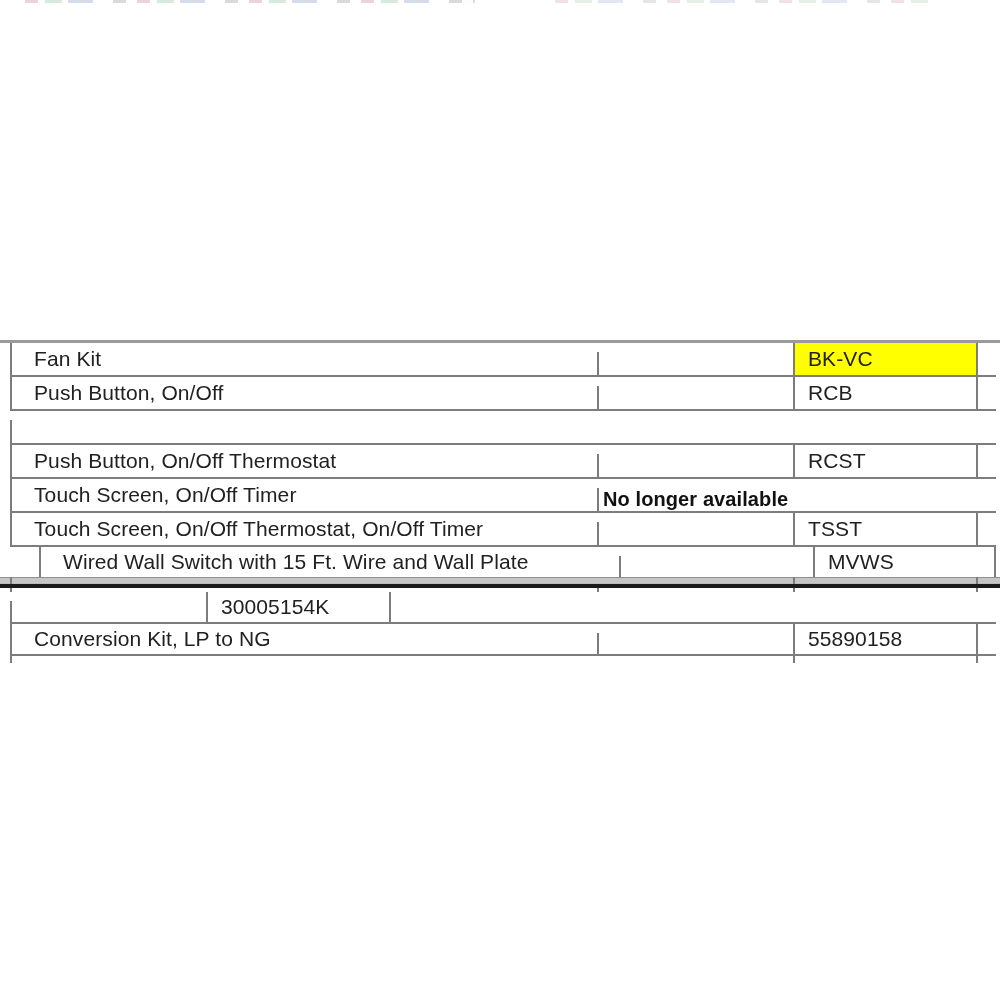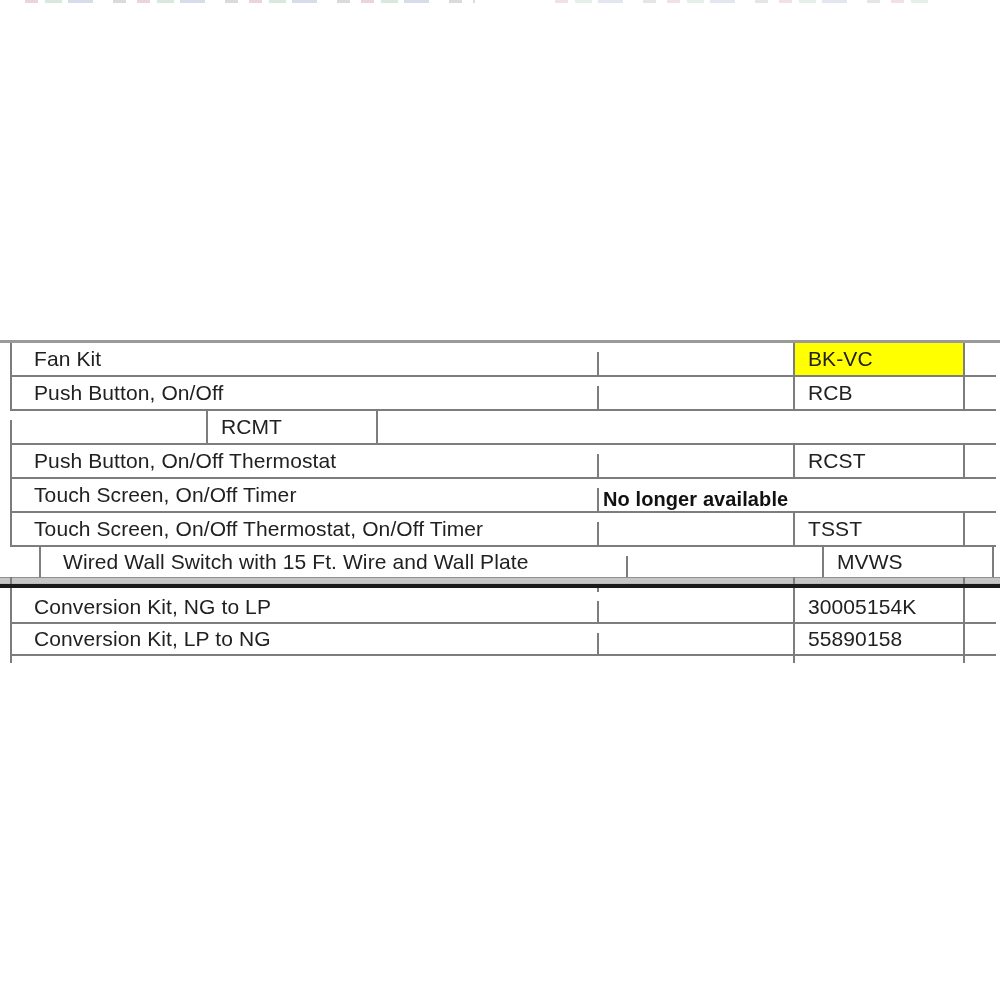--- a/index.html
+++ b/index.html
@@ -66,21 +66,21 @@
   .cell {
     box-sizing: border-box;
     border-left: 2px solid #7d7d7d;
     display: flex;
     align-items: center;
     overflow: hidden;
     white-space: nowrap;
   }
   .c1 { width: 587px; padding-left: 22px; }
   .c2 { width: 196px; padding-left: 4px; margin-top: 9px; }
-  .c3 { width: 172px; padding-left: 13px; border-right: 2px solid #7d7d7d; }
+  .c3 { width: 185px; padding-left: 13px; border-right: 2px solid #7d7d7d; }
   .cell span {
     font-size: 21px;
     color: #212121;
     letter-spacing: 0.1px;
     text-align: right;
   }
   .c2 span {
     font-size: 20px;
     font-weight: bold;
     color: #111111;
@@ -140,23 +140,20 @@
         </div>
       <div class="cell c3">
           <span>RCB</span>
         </div>
     </div>
 
     <div class="row">
       <div class="cell c2">
           <span></span>
         </div>
-      <div class="cell c3">
-          <span>RCMT</span>
-        </div>
     </div>
 
     <div class="row">
       <div class="cell c1">
           <span>Push Button, On/Off Thermostat</span>
         </div>
       <div class="cell c2">
           <span></span>
         </div>
       <div class="cell c3">
@@ -197,23 +194,20 @@
         </div>
     </div>
 
     <div class="row gap-row no-bb">
       <div class="cell c1"></div>
       <div class="cell c2"></div>
       <div class="cell c3"></div>
     </div>
 
     <div class="row sec2">
-      <div class="cell c1">
-          <span>Conversion Kit, NG to LP</span>
-        </div>
       <div class="cell c2">
           <span></span>
         </div>
       <div class="cell c3">
           <span>30005154K</span>
         </div>
     </div>
 
     <div class="row sec2">
       <div class="cell c1">

